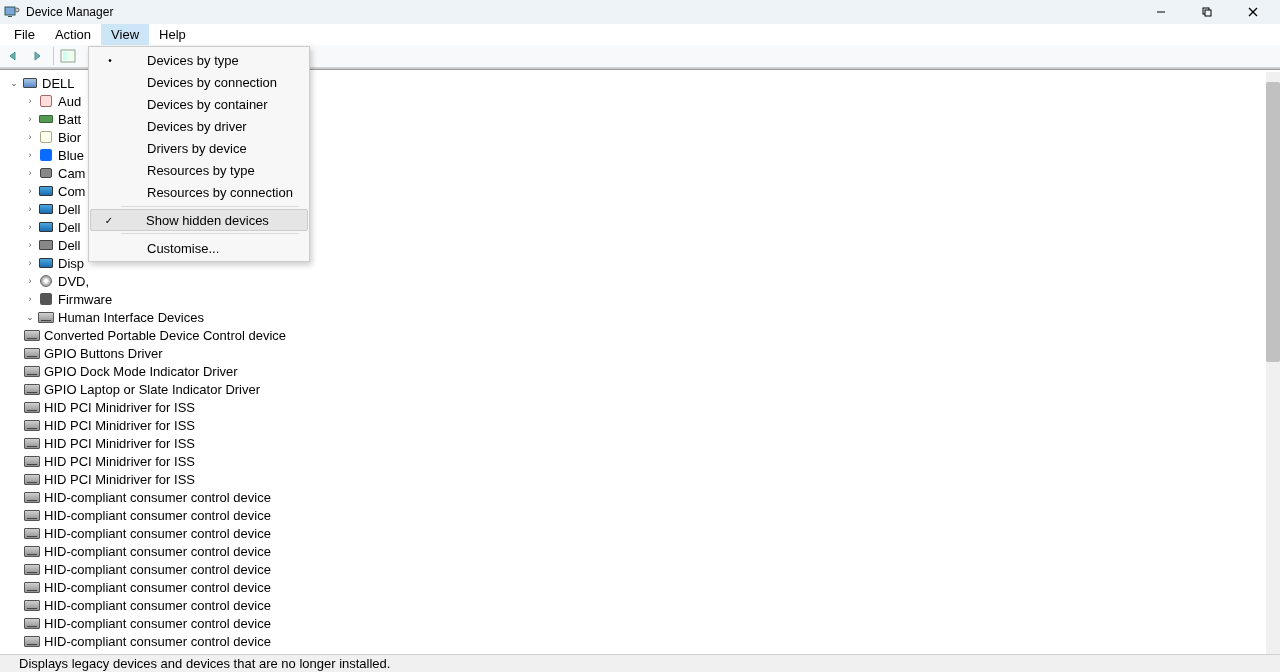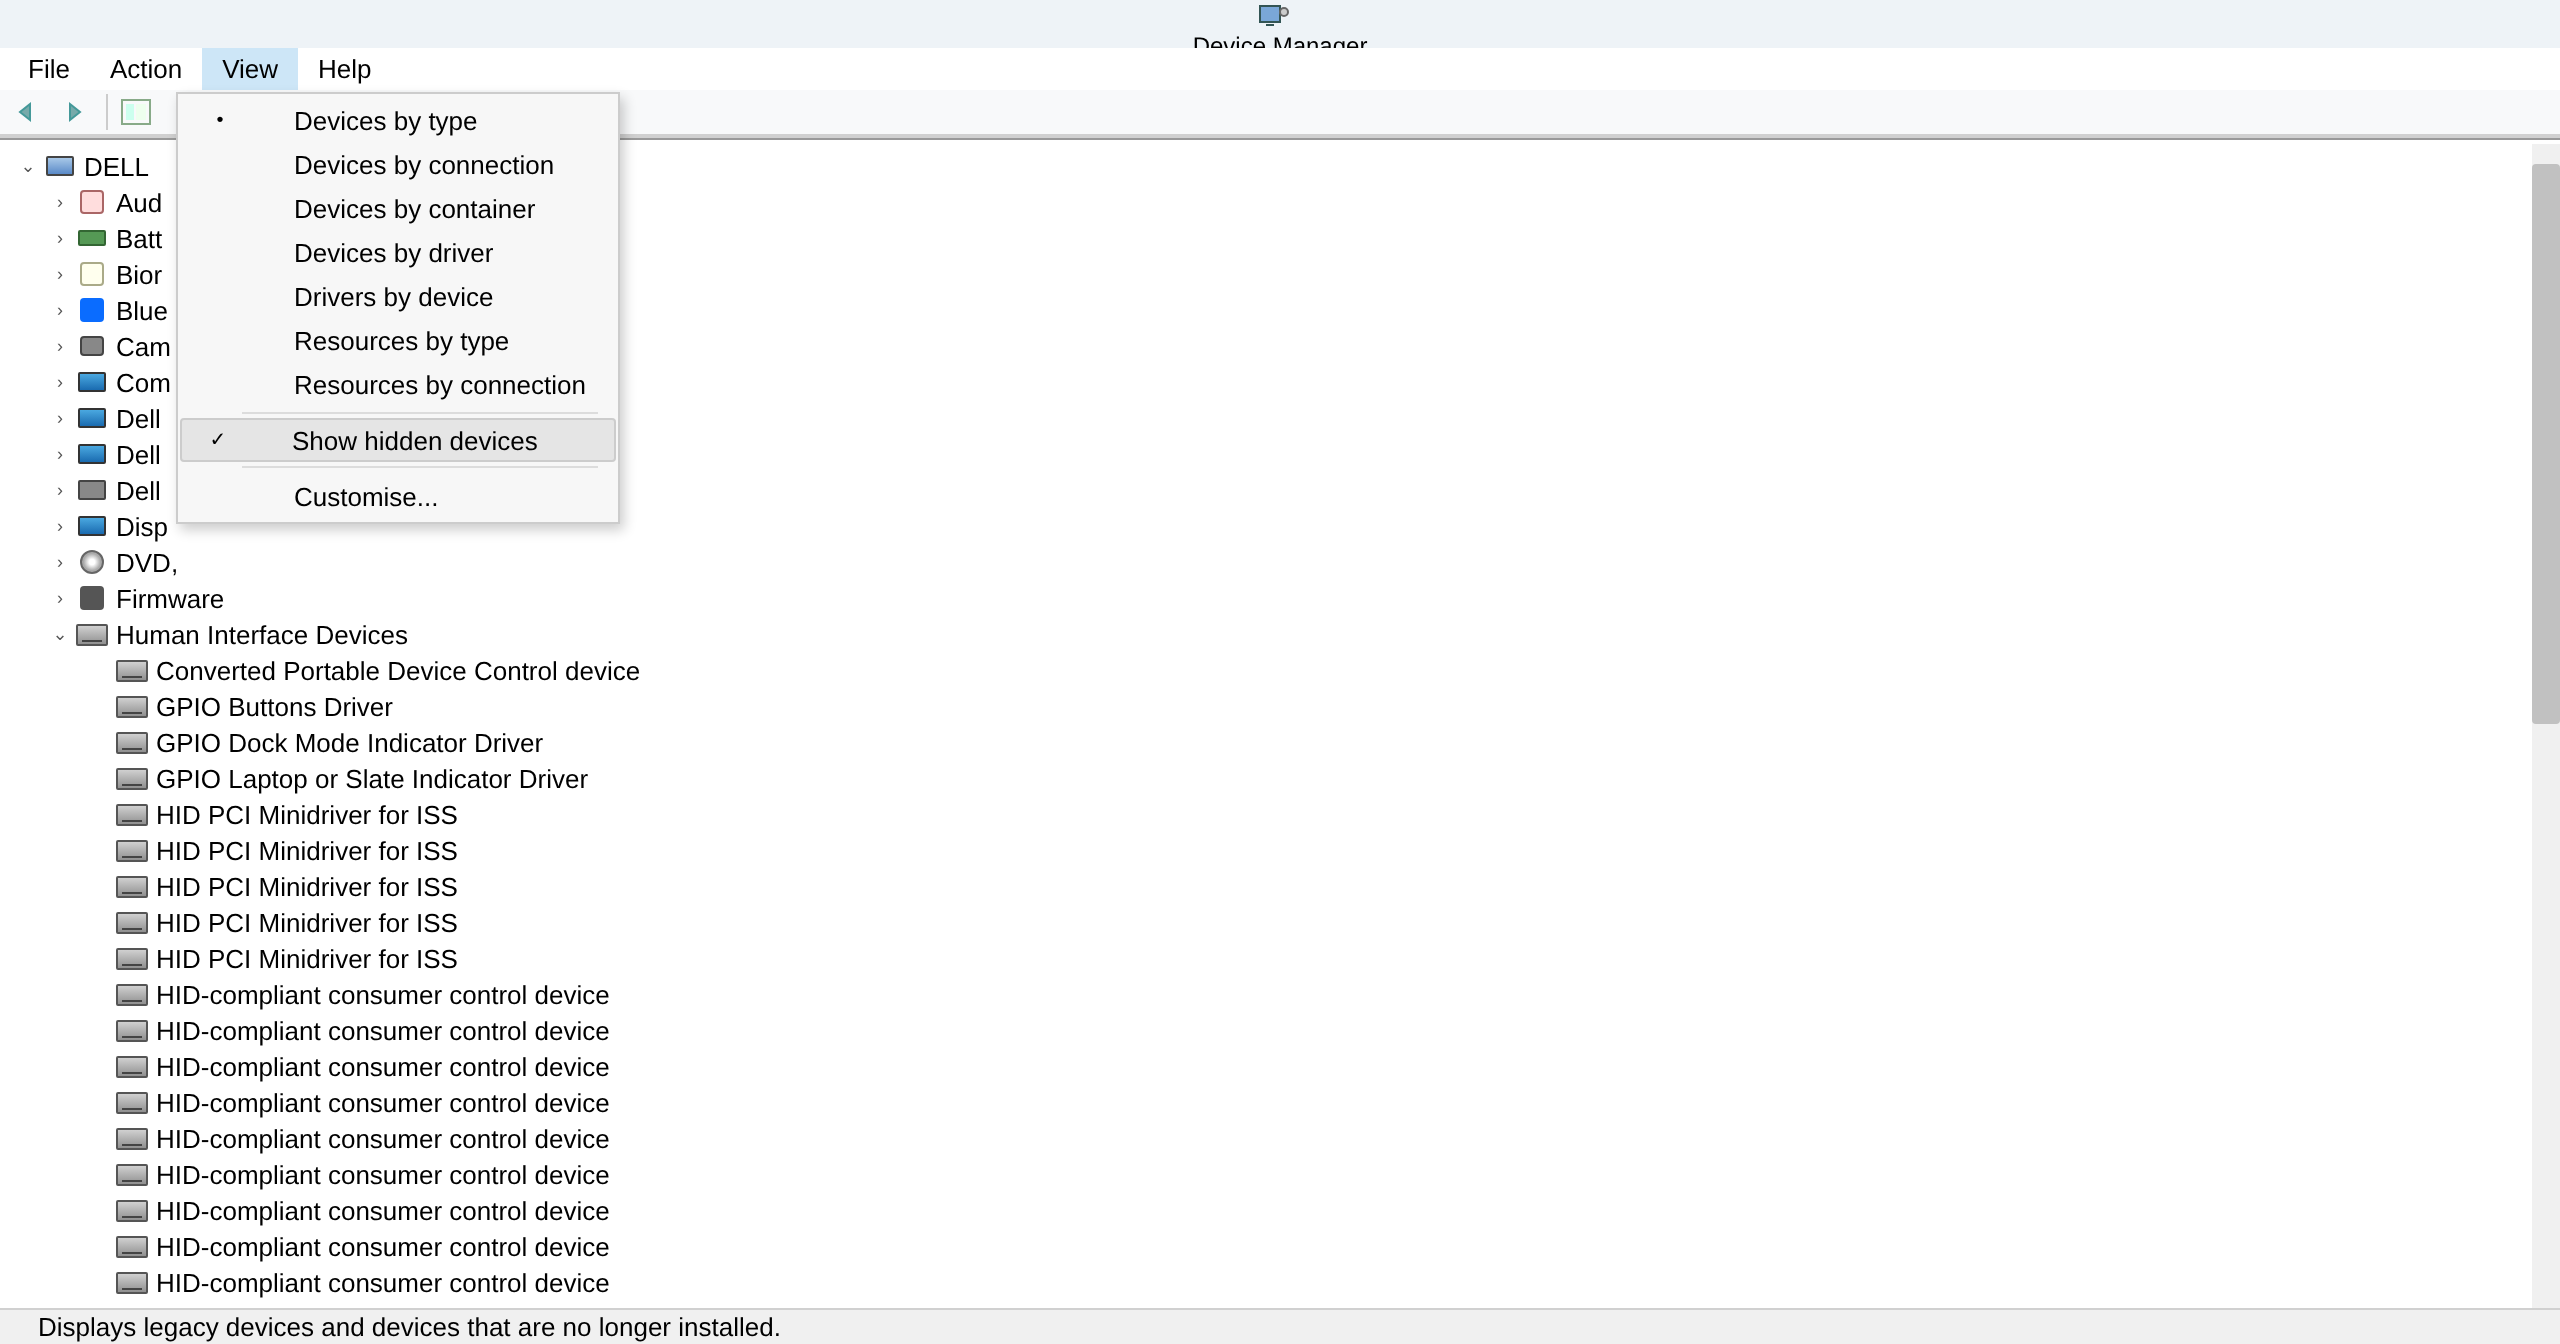--- a/index.html
+++ b/index.html
@@ -14,21 +14,20 @@
   flex-direction: column;
 }
 
 
 .titlebar {
   height: 24px;
   background: #eef3f7;
   display: flex;
   align-items: center;
   padding: 0 4px;
-  flex-direction: column;
 }
 .titlebar .app-icon {
   width: 16px;
   height: 16px;
   margin-right: 6px;
   display: inline-flex;
   align-items: center;
   justify-content: center;
 }
 .titlebar .title {
@@ -131,21 +130,21 @@
   width: 16px;
   height: 16px;
   margin-right: 4px;
   display: inline-flex;
   align-items: center;
   justify-content: center;
   flex-shrink: 0;
 }
 .indent-0 { padding-left: 8px; }
 .indent-1 { padding-left: 24px; }
-.indent-2 { padding-left: 58px; align-items: center; }
+.indent-2 { padding-left: 24px; align-items: center; }
 
 
 .scrollbar {
   position: absolute;
   right: 0;
   top: 2px;
   width: 14px;
   height: 620px;
   background: #f0f0f0;
 }

